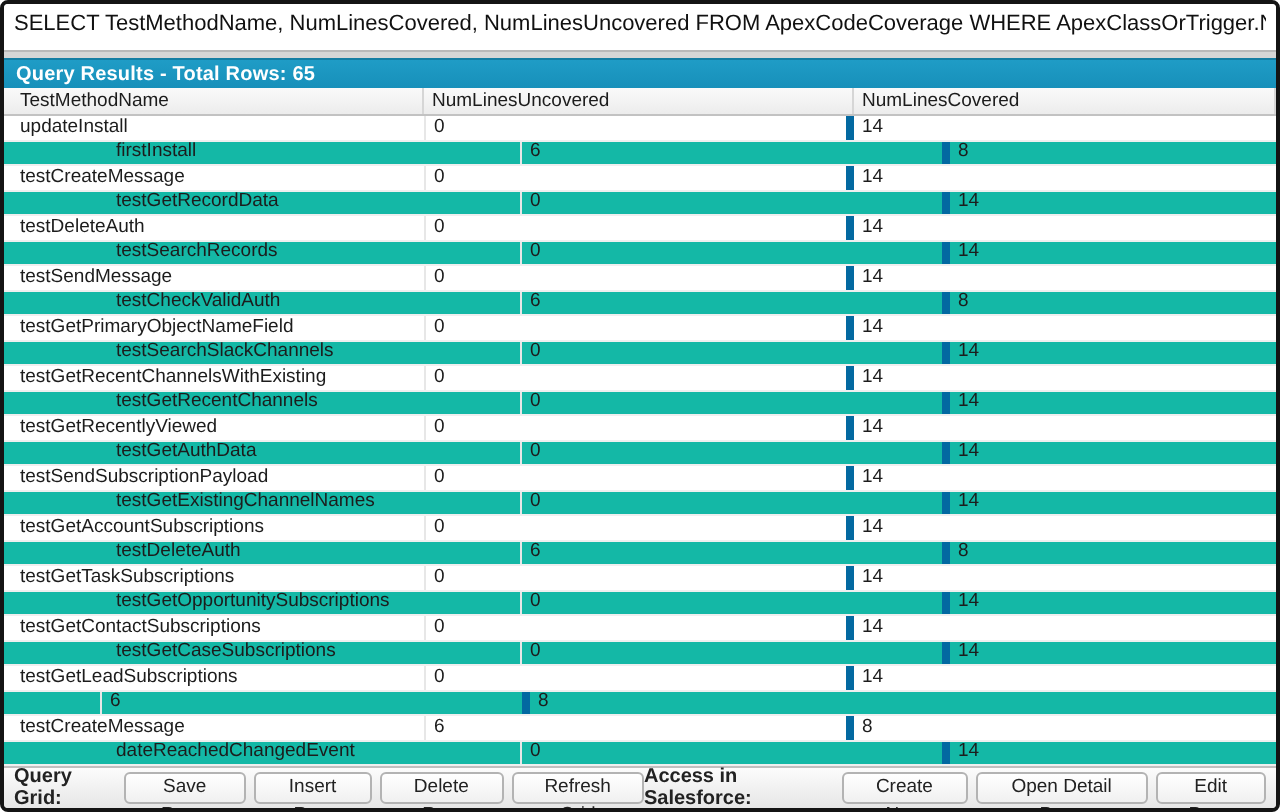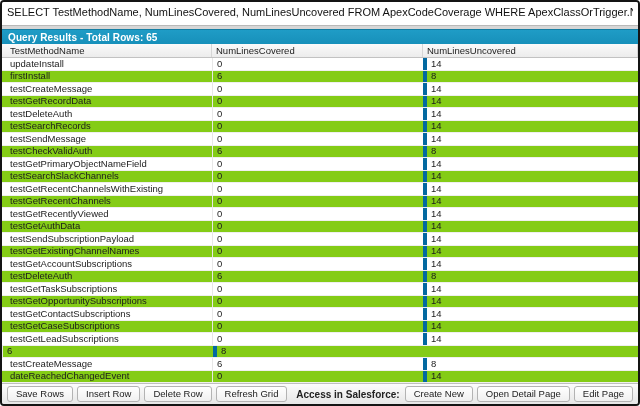--- a/index.html
+++ b/index.html
@@ -33,21 +33,21 @@
   .grid{flex:1;display:flex;flex-direction:column;background:#fff;min-height:0;}
   .grid-header{
     display:flex;height:14px;box-sizing:border-box;flex:0 0 14px;
     background:linear-gradient(#fafafa,#ececec);
     border-bottom:1px solid #c2c2c2;
     font-size:9.5px;color:#333;
   }
   .grid-header .cell{border-right:1px solid #d6d6d6;display:flex;align-items:center;}
   .grid-body{flex:1;overflow:hidden;background:#fff;}
   .row{display:flex;height:12.5px;box-sizing:border-box;border-bottom:1px solid #efefef;}
-  .row.alt{background:#84cc16;}
+  .row.alt{background:#14b8a6;padding-left:48px;}
   .cell{
     box-sizing:border-box;overflow:hidden;white-space:nowrap;
     font-size:9.5px;line-height:12px;color:#1c1c1c;
     display:flex;align-items:center;
   }
   .c0{width:210px;padding-left:8px;}
   .c1{width:211px;padding-left:4px;border-left:1px solid #e7e7e7;}
   .c2{flex:1;padding-left:4px;border-left:4px solid #0369a1;}
   .grid-header .c1,.grid-header .c2{border-left:none;}
   .statusbar{
@@ -78,22 +78,22 @@
 
   <div class="gap"></div>
 
   <div class="results-header">
     <span>Query Results - Total Rows: 65</span>
   </div>
 
   <div class="grid">
     <div class="grid-header">
       <div class="cell c0">TestMethodName</div>
+      <div class="cell c2">NumLinesUncovered</div>
       <div class="cell c1">NumLinesCovered</div>
-      <div class="cell c2">NumLinesUncovered</div>
     </div>
     <div class="grid-body">
         <div class="row">
           <div class="cell c0">updateInstall</div>
           <div class="cell c1">0</div>
           <div class="cell c2">14</div>
         </div>
         <div class="row alt">
           <div class="cell c0">firstInstall</div>
           <div class="cell c1">6</div>
@@ -216,20 +216,21 @@
         <div class="row alt">
           <div class="cell c0">dateReachedChangedEvent</div>
           <div class="cell c1">0</div>
           <div class="cell c2">14</div>
         </div>
       </div>
   </div>
 
   <div class="statusbar">
     <div class="tb-group">
+      <span class="tb-label">Query Grid:</span>
       <button class="btn">Save Rows</button>
       <button class="btn">Insert Row</button>
       <button class="btn">Delete Row</button>
       <button class="btn">Refresh Grid</button>
     </div>
     <div class="tb-group">
       <span class="tb-label">Access in Salesforce:</span>
       <button class="btn">Create New</button>
       <button class="btn">Open Detail Page</button>
       <button class="btn">Edit Page</button>

